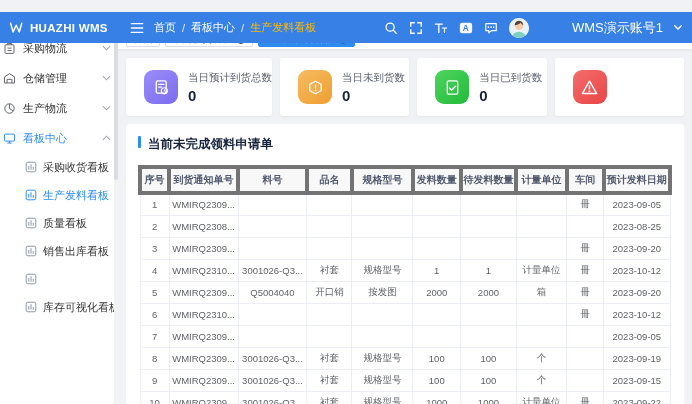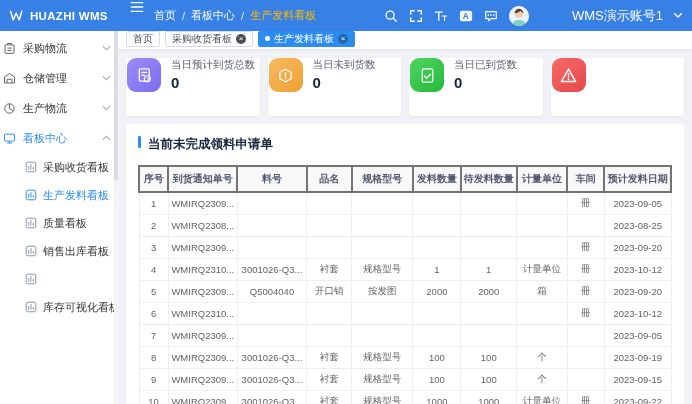--- a/index.html
+++ b/index.html
@@ -2,22 +2,22 @@
 <html><head>
 <meta charset="utf-8">
 <style>
   * { margin:0; padding:0; box-sizing:border-box; }
   html,body { width:692px; height:404px; overflow:hidden; background:#f0f2f5;
     font-family:"Liberation Sans","DejaVu Sans",sans-serif; }
   .svgicon { display:inline-flex; align-items:center; justify-content:center; }
   svg { display:block; }
 
   
-  .topbar { position:absolute; top:0; left:0; width:692px; height:31px; background:#3781e6;
-    color:#fff; display:flex; z-index:20; }
+  .topbar { position:absolute; top:12px; left:0; width:692px; height:31px; background:#3781e6;
+    color:#fff; display:flex; align-items:center; z-index:20; }
   .logo { width:118px; flex:0 0 118px; display:flex; align-items:center; gap:5px; padding-left:9px;
     font-weight:bold; font-size:11.5px; letter-spacing:.3px; }
   .hamburger { margin:0 10px 0 12px; width:14px; height:14px; color:#fff; cursor:pointer; }
   .breadcrumb { display:flex; align-items:center; gap:6px; font-size:11px; }
   .crumb { color:#fff; }
   .crumb.active { color:#ffba00; }
   .crumb-sep { color:rgba(255,255,255,.85); }
   .topbar-right { margin-left:auto; display:flex; align-items:center; gap:11px; padding-right:10px; }
   .tb-icon { width:14px; height:14px; color:#fff; cursor:pointer; }
   .avatar { width:20px; height:20px; border-radius:50%; overflow:hidden; background:#e9f2fd; flex:0 0 20px; }
@@ -48,34 +48,34 @@
   .tab { height:16px; display:inline-flex; align-items:center; gap:4px; padding:0 6px;
     border:1px solid #d8dce5; background:#fff; font-size:10px; color:#495060; border-radius:2px; cursor:pointer; }
   .tab.active { background:#2d8cf0; border-color:#2d8cf0; color:#fff; }
   .tab-dot { width:5px; height:5px; border-radius:50%; background:#fff; }
   .tab-close { width:10px; height:10px; border-radius:50%; background:#4a4f57; color:#fff;
     font-size:8px; line-height:10px; text-align:center; cursor:pointer; }
   .tab.active .tab-close { background:rgba(0,0,0,.28); }
 
   .content { padding:8px; }
   .cards { display:flex; gap:8px; }
-  .card { flex:1; background:#fff; border-radius:3px; height:58px; display:flex; align-items:flex-start;
-    padding-left:1px; box-shadow:0 1px 3px rgba(0,0,0,.05); }
+  .card { flex:1; background:#fff; border-radius:3px; height:58px; display:flex; align-items:center;
+    padding-left:18px; box-shadow:0 1px 3px rgba(0,0,0,.05); }
   .card-icon { width:34px; height:34px; border-radius:9px; display:flex; align-items:center;
     justify-content:center; margin-right:10px; flex:0 0 34px; }
   .card-icon .svgicon { width:17px; height:17px; color:#fff; }
   .card-label { font-size:10.5px; color:#5c6270; margin-bottom:2px; white-space:nowrap; }
   .card-value { font-size:15px; font-weight:bold; color:#17233d; }
 
   .panel { margin-top:8px; background:#fff; border-radius:3px; padding:12px; height:320px; }
   .panel-title { display:flex; align-items:flex-start; font-size:12.5px; font-weight:bold; color:#17233d; }
   .accent { width:3px; height:12px; background:#2d8cf0; margin-right:7px; border-radius:1px; }
   table { width:100%; border-collapse:collapse; margin-top:12px; table-layout:fixed; }
   th { background:#f8f8f9; color:#515a6e; font-weight:bold; font-size:10px; height:26px;
-    border:2px solid #737373; text-align:center; white-space:nowrap; overflow:hidden; }
+    border:4px solid #737373; text-align:center; white-space:nowrap; overflow:hidden; }
   td { font-size:9.5px; color:#606266; height:22px; text-align:center; border:1px solid #ebeef5;
     padding:0 2px; white-space:nowrap; overflow:hidden; background:#fff; }
 </style>
 </head>
 <body>
 
 <header class="topbar">
   <div class="logo">
     <span class="svgicon" style="width:16px;height:14px">
       <svg viewBox="0 0 20 14" width="16" height="14">

